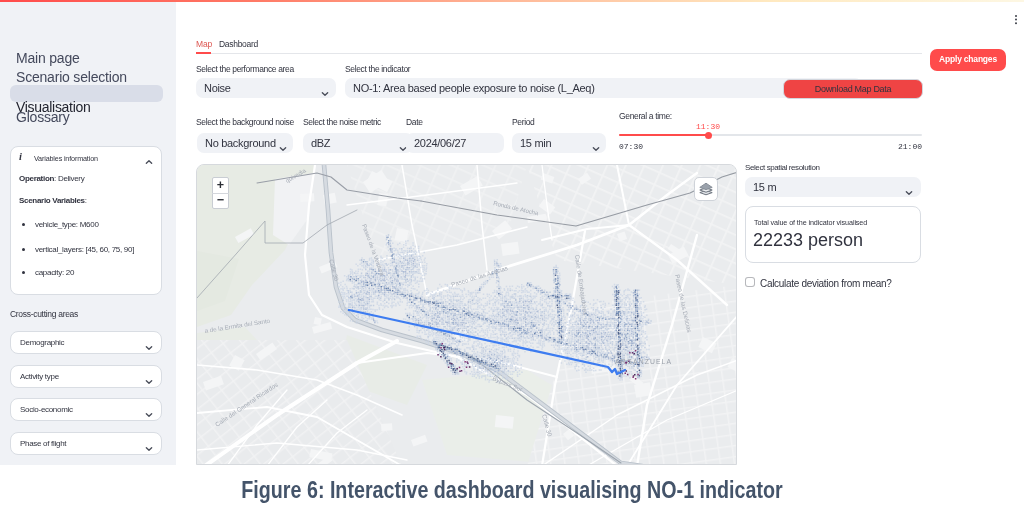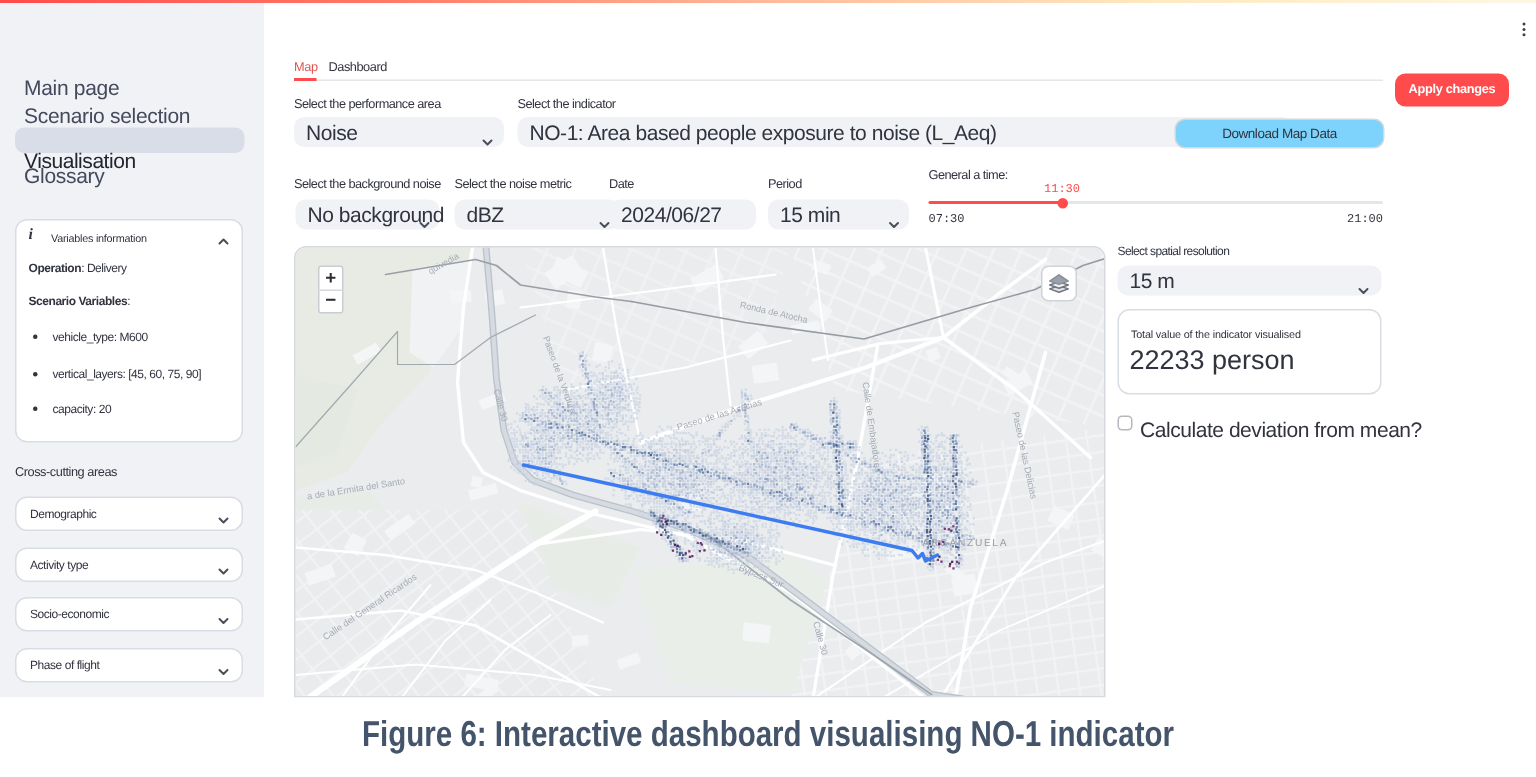--- a/index.html
+++ b/index.html
@@ -4,21 +4,21 @@
 html,body{width:1024px;height:518px;background:#ffffff;font-family:"Liberation Sans",sans-serif;overflow:hidden;position:relative}
 .abs{position:absolute}
 #app{position:absolute;left:0;top:0;width:1024px;height:465px;background:#fff;overflow:hidden}
 #deco{position:absolute;left:0;top:0;width:1024px;height:2px;background:linear-gradient(90deg,#ff4b4b 0%,#ff7a66 25%,#ffb999 50%,#ffe9c0 75%,#fdf7e3 100%)}
 #sidebar{position:absolute;left:0;top:2px;width:176px;height:463px;background:#f0f2f6}
 .nav{position:absolute;left:16px;font-size:14px;letter-spacing:-0.2px;color:#44495c}
 .navsel{position:absolute;left:10px;width:153px;height:16.5px;background:#d9dde8;border-radius:6px}
 .card{position:absolute;background:#fff;border:1px solid #d9dde3;border-radius:8px}
 .sbtext{font-size:8px;letter-spacing:-0.3px;color:#31333f;white-space:nowrap}
 .lbl{position:absolute;font-size:8.5px;letter-spacing:-0.35px;color:#31333f;white-space:nowrap}
-.sel{position:absolute;height:20px;background:#f0f2f6;border-radius:7px;font-size:14px;letter-spacing:-0.3px;color:#31333f;line-height:20px;padding-left:8px;white-space:nowrap}
+.sel{position:absolute;height:20px;background:#f0f2f6;border-radius:7px;font-size:11px;letter-spacing:-0.3px;color:#31333f;line-height:20px;padding-left:8px;white-space:nowrap}
 .chev{position:absolute;top:6px}
 .mono{font-family:"Liberation Mono",monospace}
 </style></head><body>
 <div id="app">
 <div id="sidebar"></div>
 <div id="deco"></div>
 <div class="abs" style="left:1015px;top:15px;width:2.4px;height:2.4px;border-radius:50%;background:#3d4049;box-shadow:0 3.6px 0 #3d4049, 0 7.2px 0 #3d4049"></div>
 
 <div class="nav" style="top:50px">Main page</div>
 <div class="nav" style="top:69px">Scenario selection</div>
@@ -71,21 +71,21 @@
 <div class="abs" style="left:930px;top:49px;width:76px;height:21.5px;background:#ff4b4b;border-radius:7px;color:#fff;font-size:8.5px;font-weight:bold;letter-spacing:-0.2px;text-align:center;line-height:21.5px">Apply changes</div>
 
 <div class="lbl" style="left:196px;top:64px">Select the performance area</div>
 <div class="lbl" style="left:345px;top:64px">Select the indicator</div>
 <div class="sel" style="left:196px;top:78px;width:140px">Noise<span class="chev" style="right:7px"><svg width="8" height="8" viewBox="0 0 9 9">
           <path d="M1.5 3 L4.5 6 L7.5 3" fill="none" stroke="#4a4e5a" stroke-width="1.5" stroke-linecap="round" stroke-linejoin="round"></path>
         </svg></span></div>
 <div class="sel" style="left:345px;top:78px;width:517px">NO-1: Area based people exposure to noise (L_Aeq)<span class="chev" style="right:7px"><svg width="8" height="8" viewBox="0 0 9 9">
           <path d="M1.5 3 L4.5 6 L7.5 3" fill="none" stroke="#4a4e5a" stroke-width="1.5" stroke-linecap="round" stroke-linejoin="round"></path>
         </svg></span></div>
-<div class="abs" style="left:783px;top:78.5px;width:140px;height:20.5px;background:#7dd3fc;border:1px solid #d3d7de;border-radius:7px;font-size:9px;letter-spacing:-0.3px;color:#31333f;text-align:center;line-height:19px">Download Map Data</div>
+<div class="abs" style="left:783px;top:78.5px;width:140px;height:20.5px;background:#ef4444;border:1px solid #d3d7de;border-radius:7px;font-size:9px;letter-spacing:-0.3px;color:#31333f;text-align:center;line-height:19px">Download Map Data</div>
 
 <div class="lbl" style="left:196px;top:116.5px">Select the background noise</div>
 <div class="lbl" style="left:303px;top:116.5px">Select the noise metric</div>
 <div class="lbl" style="left:406px;top:116.5px">Date</div>
 <div class="lbl" style="left:512px;top:116.5px">Period</div>
 <div class="sel" style="left:197px;top:132.5px;width:95.5px">No background<span class="chev" style="right:6px"><svg width="8" height="8" viewBox="0 0 9 9">
           <path d="M1.5 3 L4.5 6 L7.5 3" fill="none" stroke="#4a4e5a" stroke-width="1.5" stroke-linecap="round" stroke-linejoin="round"></path>
         </svg></span></div>
 <div class="sel" style="left:303px;top:132.5px;width:110px">dBZ<span class="chev" style="right:6px"><svg width="8" height="8" viewBox="0 0 9 9">
           <path d="M1.5 3 L4.5 6 L7.5 3" fill="none" stroke="#4a4e5a" stroke-width="1.5" stroke-linecap="round" stroke-linejoin="round"></path>
@@ -242,15 +242,15 @@
     </div>
 
 <div class="lbl" style="left:745px;top:162.5px;font-size:8px;letter-spacing:-0.4px">Select spatial resolution</div>
 <div class="sel" style="left:745px;top:177px;width:176px">15 m<span class="chev" style="right:8px"><svg width="8" height="8" viewBox="0 0 9 9">
           <path d="M1.5 3 L4.5 6 L7.5 3" fill="none" stroke="#4a4e5a" stroke-width="1.5" stroke-linecap="round" stroke-linejoin="round"></path>
         </svg></span></div>
 <div class="card" style="left:745px;top:206px;width:176px;height:57px"></div>
 <div class="abs" style="left:754px;top:217.5px;font-size:7.2px;letter-spacing:-0.1px;color:#31333f;white-space:nowrap">Total value of the indicator visualised</div>
 <div class="abs" style="left:753px;top:231px;font-size:18px;color:#31333f;line-height:18px">22233 person</div>
 <div class="abs" style="left:745px;top:277px;width:9.5px;height:9.5px;background:#fff;border:1.5px solid rgba(49,51,63,.35);border-radius:3px"></div>
-<div class="abs" style="left:760px;top:277.5px;font-size:14px;letter-spacing:-0.3px;color:#31333f">Calculate deviation from mean?</div>
+<div class="abs" style="left:760px;top:277.5px;font-size:10px;letter-spacing:-0.3px;color:#31333f">Calculate deviation from mean?</div>
 </div>
 
 <div class="abs" style="left:0;top:478px;width:1024px;text-align:center;font-size:24px;font-weight:bold;color:#44546a;line-height:24px;transform:scaleX(0.82);transform-origin:512px 0">Figure 6: Interactive dashboard visualising NO-1 indicator</div>
 </body></html>

